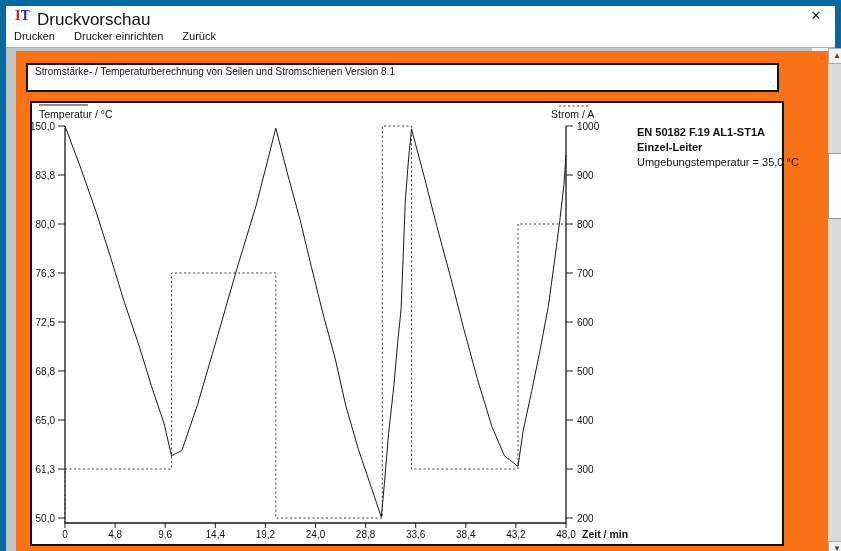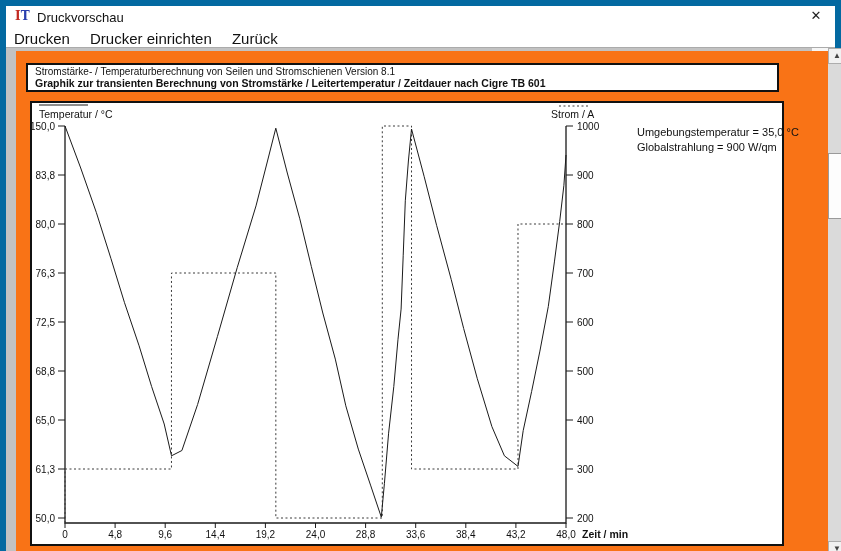--- a/index.html
+++ b/index.html
@@ -4,25 +4,25 @@
 <style>
   html,body{margin:0;padding:0;width:841px;height:551px;overflow:hidden;
     font-family:"Liberation Sans",sans-serif;background:#ffffff;}
   #win{position:relative;width:841px;height:551px;box-sizing:border-box;
     border:6px solid #0369a1;background:#ffffff;}
   
   #titlebar{position:absolute;left:0;top:0;width:100%;height:20px;background:#fff;}
   #appicon{position:absolute;left:9px;top:3px;width:18px;height:14px;
     font:bold 12px "DejaVu Serif",serif;letter-spacing:0px;}
   #appicon .r{color:#c22a22;} #appicon .b{color:#2a3fae;}
-  #title-text{position:absolute;left:31px;top:4px;font-size:13px;color:#111;}
+  #title-text{position:absolute;left:31px;top:4px;font-size:17px;color:#111;}
   #close-btn{position:absolute;right:10px;top:2px;font-size:13px;color:#222;
     width:18px;height:16px;text-align:center;cursor:default;}
   
-  #menubar{position:absolute;left:0;top:20px;width:100%;height:20px;background:#fff;font-size:15px;color:#111;}
+  #menubar{position:absolute;left:0;top:20px;width:100%;height:20px;background:#fff;font-size:11px;color:#111;}
   .menu-item{display:inline-block;margin-top:4px;}
   .m1{margin-left:8px;} .m2{margin-left:16px;} .m3{margin-left:16px;}
   #menu-sep{position:absolute;left:0;top:41px;width:100%;height:1px;background:#ababab;}
   
   #preview-bg{position:absolute;left:0;top:42px;width:806px;height:509px;background:#c2c2c2;}
   #right-client{position:absolute;left:806px;top:42px;width:35px;height:509px;background:#f6f6f6;}
   #page{position:absolute;left:10px;top:45px;width:820px;height:506px;background:#f97316;}
   
   #header-box{position:absolute;left:10px;top:12px;width:753px;height:29px;
     border:2px solid #111;box-sizing:border-box;background:#fff;}
@@ -63,21 +63,20 @@
     <span class="menu-item m3">Zurück</span>
   </div>
   <div id="menu-sep"></div>
 
   <div id="preview-bg"></div>
   <div id="right-client"></div>
 
   <div id="page">
     <div id="header-box">
       <div id="header-line1">Stromstärke- / Temperaturberechnung von Seilen und Stromschienen Version 8.1</div>
-      <div id="header-line2">Graphik zur transienten Berechnung von Stromstärke / Leitertemperatur / Zeitdauer nach Cigre TB 601</div>
     </div>
 
     <div id="chart-frame">
       <svg id="chart-svg" width="750" height="441" viewBox="2 2 750 441">
           <path d="M35,25 V422 H536 V25" stroke="#1a1a1a" fill="none" stroke-width="1.3"></path>
           <line x1="28" y1="25" x2="35" y2="25" stroke="#1a1a1a"></line>
           <text x="25" y="28.5" text-anchor="end" class="">150,0</text>
           <line x1="28" y1="74" x2="35" y2="74" stroke="#1a1a1a"></line>
           <text x="25" y="77.5" text-anchor="end" class="">83,8</text>
           <line x1="28" y1="123" x2="35" y2="123" stroke="#1a1a1a"></line>
@@ -138,22 +137,23 @@
           <line x1="9" y1="4" x2="58" y2="4" stroke="#1a1a1a"></line>
           <text x="9" y="17" text-anchor="start" class="axis-title">Temperatur / °C</text>
           <line x1="529" y1="5" x2="559" y2="5" stroke="#3a3a3a" stroke-dasharray="2 2.5"></line>
           <text x="521" y="17" text-anchor="start" class="axis-title">Strom / A</text>
           <path d="M35,422 L35,368 H141.46249999999998 V172 H245.8375 V417 H352.3 V25 H381.52500000000003 V368 H487.9875 V123 H536" stroke="#3a3a3a" fill="none" stroke-width="1" stroke-dasharray="2 2.5"></path>
           <polyline points="35.0,25.0 50.7,67.0 66.3,111.4 80.9,157.4 94.5,201.7 109.1,244.8 121.6,285.5 134.2,323.0 141.5,354.8 151.9,349.5 167.6,303.5 187.4,235.6 207.2,166.7 226.0,104.9 237.5,60.0 245.8,27.2 257.3,72.0 269.8,117.8 281.3,165.4 292.8,212.0 305.3,258.1 315.8,304.8 328.3,348.1 340.8,384.9 351.3,416.1 354.4,382.7 358.6,332.2 363.8,285.5 368.0,238.2 371.1,208.1 373.2,154.8 375.3,99.8 378.4,60.0 381.5,28.0 394.1,75.3 406.6,124.3 421.2,178.4 433.7,227.6 447.3,277.7 461.9,325.6 474.4,354.8 488.0,365.4 493.2,329.6 501.6,290.6 509.9,250.1 518.3,205.5 524.5,160.1 529.7,120.4 533.9,84.3 536.0,54.0" stroke="#1a1a1a" fill="none" stroke-width="1" stroke-linejoin="round"></polyline>
         </svg>
     </div>
 
     <div id="info-panel">
+      <div class="info-line bold">EN 50182 F.19 AL1-ST1A</div>
+      <div class="info-line bold">Einzel-Leiter</div>
       <div class="info-line">Umgebungstemperatur = 35,0 °C</div>
-      <div class="info-line">Globalstrahlung = 900 W/qm</div>
     </div>
   </div>
 
   <div id="scrollbar">
     <div id="scroll-up" class="scroll-btn">▲</div>
     <div id="scroll-thumb"></div>
     <div id="scroll-down" class="scroll-btn">▼</div>
   </div>
 
 </div>

